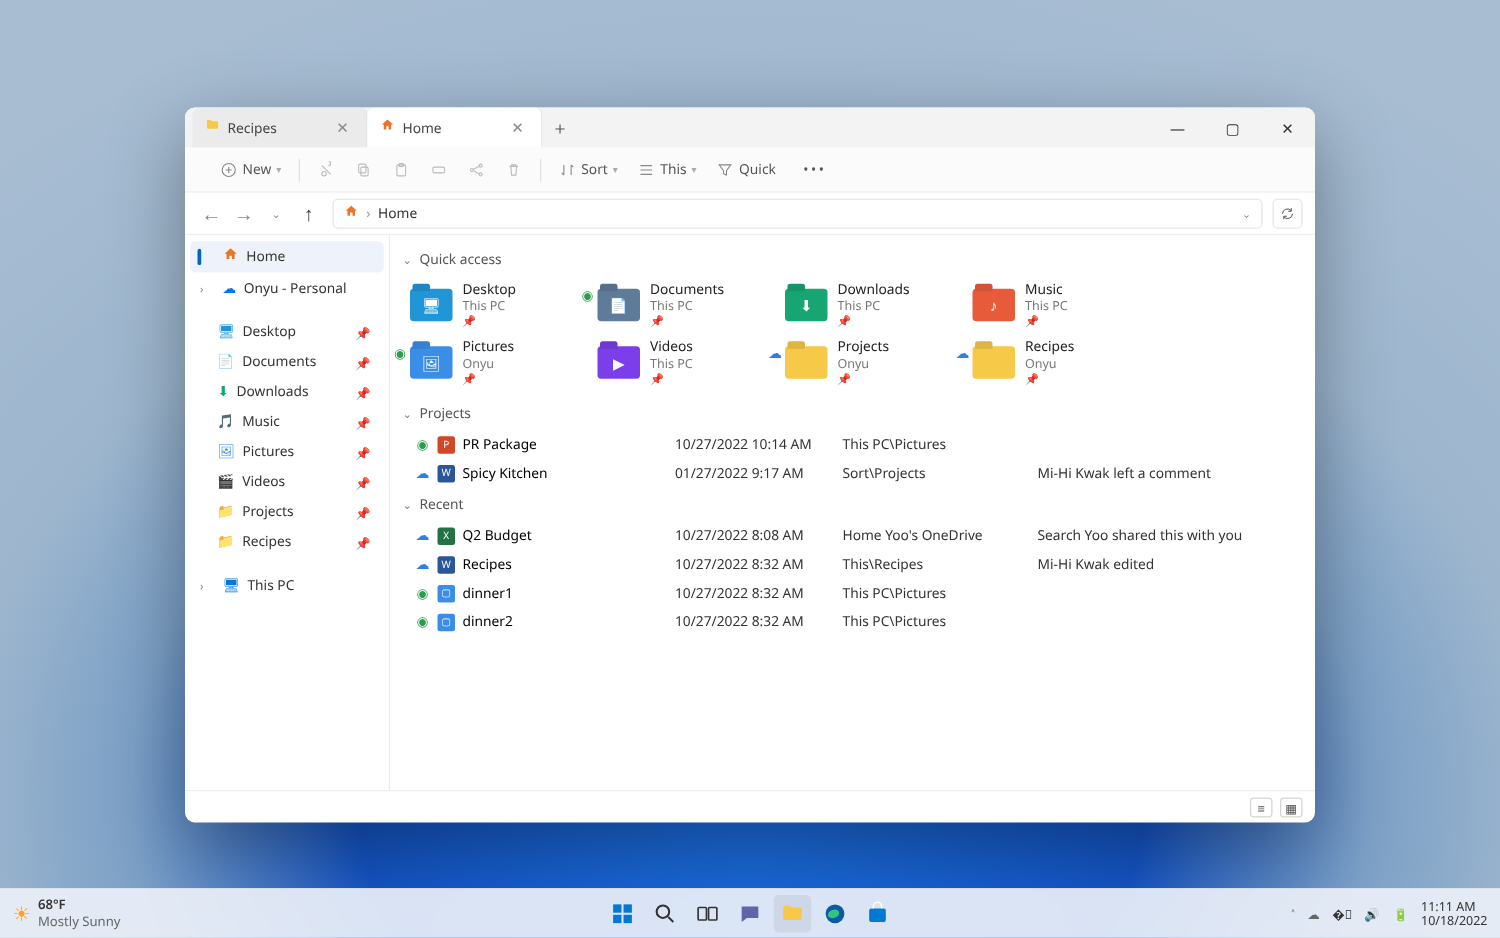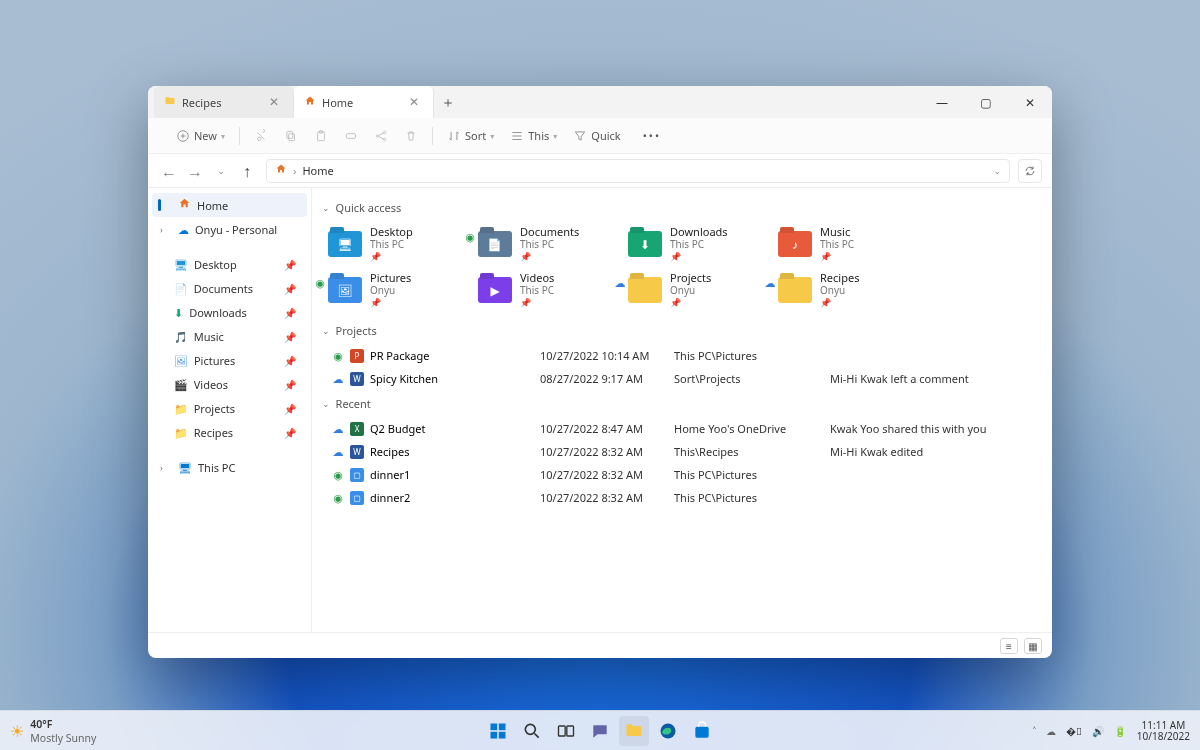--- a/index.html
+++ b/index.html
@@ -72,21 +72,21 @@
   .check { color:#2a9d4a; font-size:11px; width:12px; text-align:center; }
   .statusbar { height:26px; border-top:1px solid #eee; display:flex; align-items:center; justify-content:flex-end; gap:6px; padding:0 10px; }
   .sb-btn { width:18px; height:16px; display:flex; align-items:center; justify-content:center; color:#555; border:1px solid #d5d5d5; border-radius:3px; font-size:10px;}
   
   .taskbar { position:absolute; left:0; right:0; bottom:0; height:40px; background: rgba(235,240,248,.92); backdrop-filter: blur(6px); display:flex; align-items:center; padding: 0 10px; border-top:1px solid rgba(0,0,0,.06); }
   .tb-left { display:flex; align-items:center; gap:6px; font-size:10.5px; color:#333; }
   .tb-center { position:absolute; left:50%; transform:translateX(-50%); display:flex; align-items:center; gap:4px; }
   .tb-ico { width:30px; height:30px; border-radius:4px; display:flex; align-items:center; justify-content:center; }
   .tb-ico svg { width:20px; height:20px; }
   .tb-right { margin-left:auto; display:flex; align-items:center; gap:10px; font-size:10px; color:#333; }
-  .tb-right .clock { text-align:center; line-height:1.1; }
+  .tb-right .clock { text-align:left; line-height:1.1; }
   .ico-home { color:#e7762a; }
 </style>
 </head>
 <body>
 
 <div class="window">
 
   <div class="tabbar">
     <div class="tab inactive">
       <span>
@@ -384,40 +384,40 @@
       <div class="c-date">10/27/2022 10:14 AM</div>
       <div class="c-loc">This PC\Pictures</div>
       <div class="c-act"></div>
           </div>
           <div class="row">
       <div class="c-name">
         <span class="cloud">☁</span> 
               <span class="ficon" style="background:#2b579a">W</span>
         <span>Spicy Kitchen</span>
       </div>
-      <div class="c-date">08/27/2022 9:17 AM</div>
+      <div class="c-date">01/27/2022 9:17 AM</div>
       <div class="c-loc">Sort\Projects</div>
       <div class="c-act">Mi-Hi Kwak left a comment</div>
           </div>
         </div>
 
       <div class="section-head">
         <span class="caret">⌄</span>
         <span>Recent</span>
       </div>
       <div class="filelist" id="recent-list">
           <div class="row">
       <div class="c-name">
         <span class="cloud">☁</span> 
               <span class="ficon" style="background:#217346">X</span>
         <span>Q2 Budget</span>
       </div>
-      <div class="c-date">10/27/2022 8:47 AM</div>
+      <div class="c-date">10/27/2022 8:08 AM</div>
       <div class="c-loc">Home Yoo's OneDrive</div>
-      <div class="c-act">Kwak Yoo shared this with you</div>
+      <div class="c-act">Search Yoo shared this with you</div>
           </div>
           <div class="row">
       <div class="c-name">
         <span class="cloud">☁</span> 
               <span class="ficon" style="background:#2b579a">W</span>
         <span>Recipes</span>
       </div>
       <div class="c-date">10/27/2022 8:32 AM</div>
       <div class="c-loc">This\Recipes</div>
       <div class="c-act">Mi-Hi Kwak edited</div>
@@ -449,21 +449,21 @@
   <div class="statusbar">
     <div class="sb-btn">≡</div>
     <div class="sb-btn">▦</div>
   </div>
 </div>
 
 <div class="taskbar">
   <div class="tb-left">
     <span style="color:#f5a623;font-size:16px">☀</span>
     <div>
-      <div style="font-weight:600">40°F</div>
+      <div style="font-weight:600">68°F</div>
       <div style="color:#666">Mostly Sunny</div>
     </div>
   </div>
   <div class="tb-center">
     <div class="tb-ico">
       <svg viewBox="0 0 24 24">
           <rect x="3" y="3" width="8" height="8" fill="#0078d4"></rect>
           <rect x="13" y="3" width="8" height="8" fill="#0078d4"></rect>
           <rect x="3" y="13" width="8" height="8" fill="#0078d4"></rect>
           <rect x="13" y="13" width="8" height="8" fill="#0078d4"></rect>

